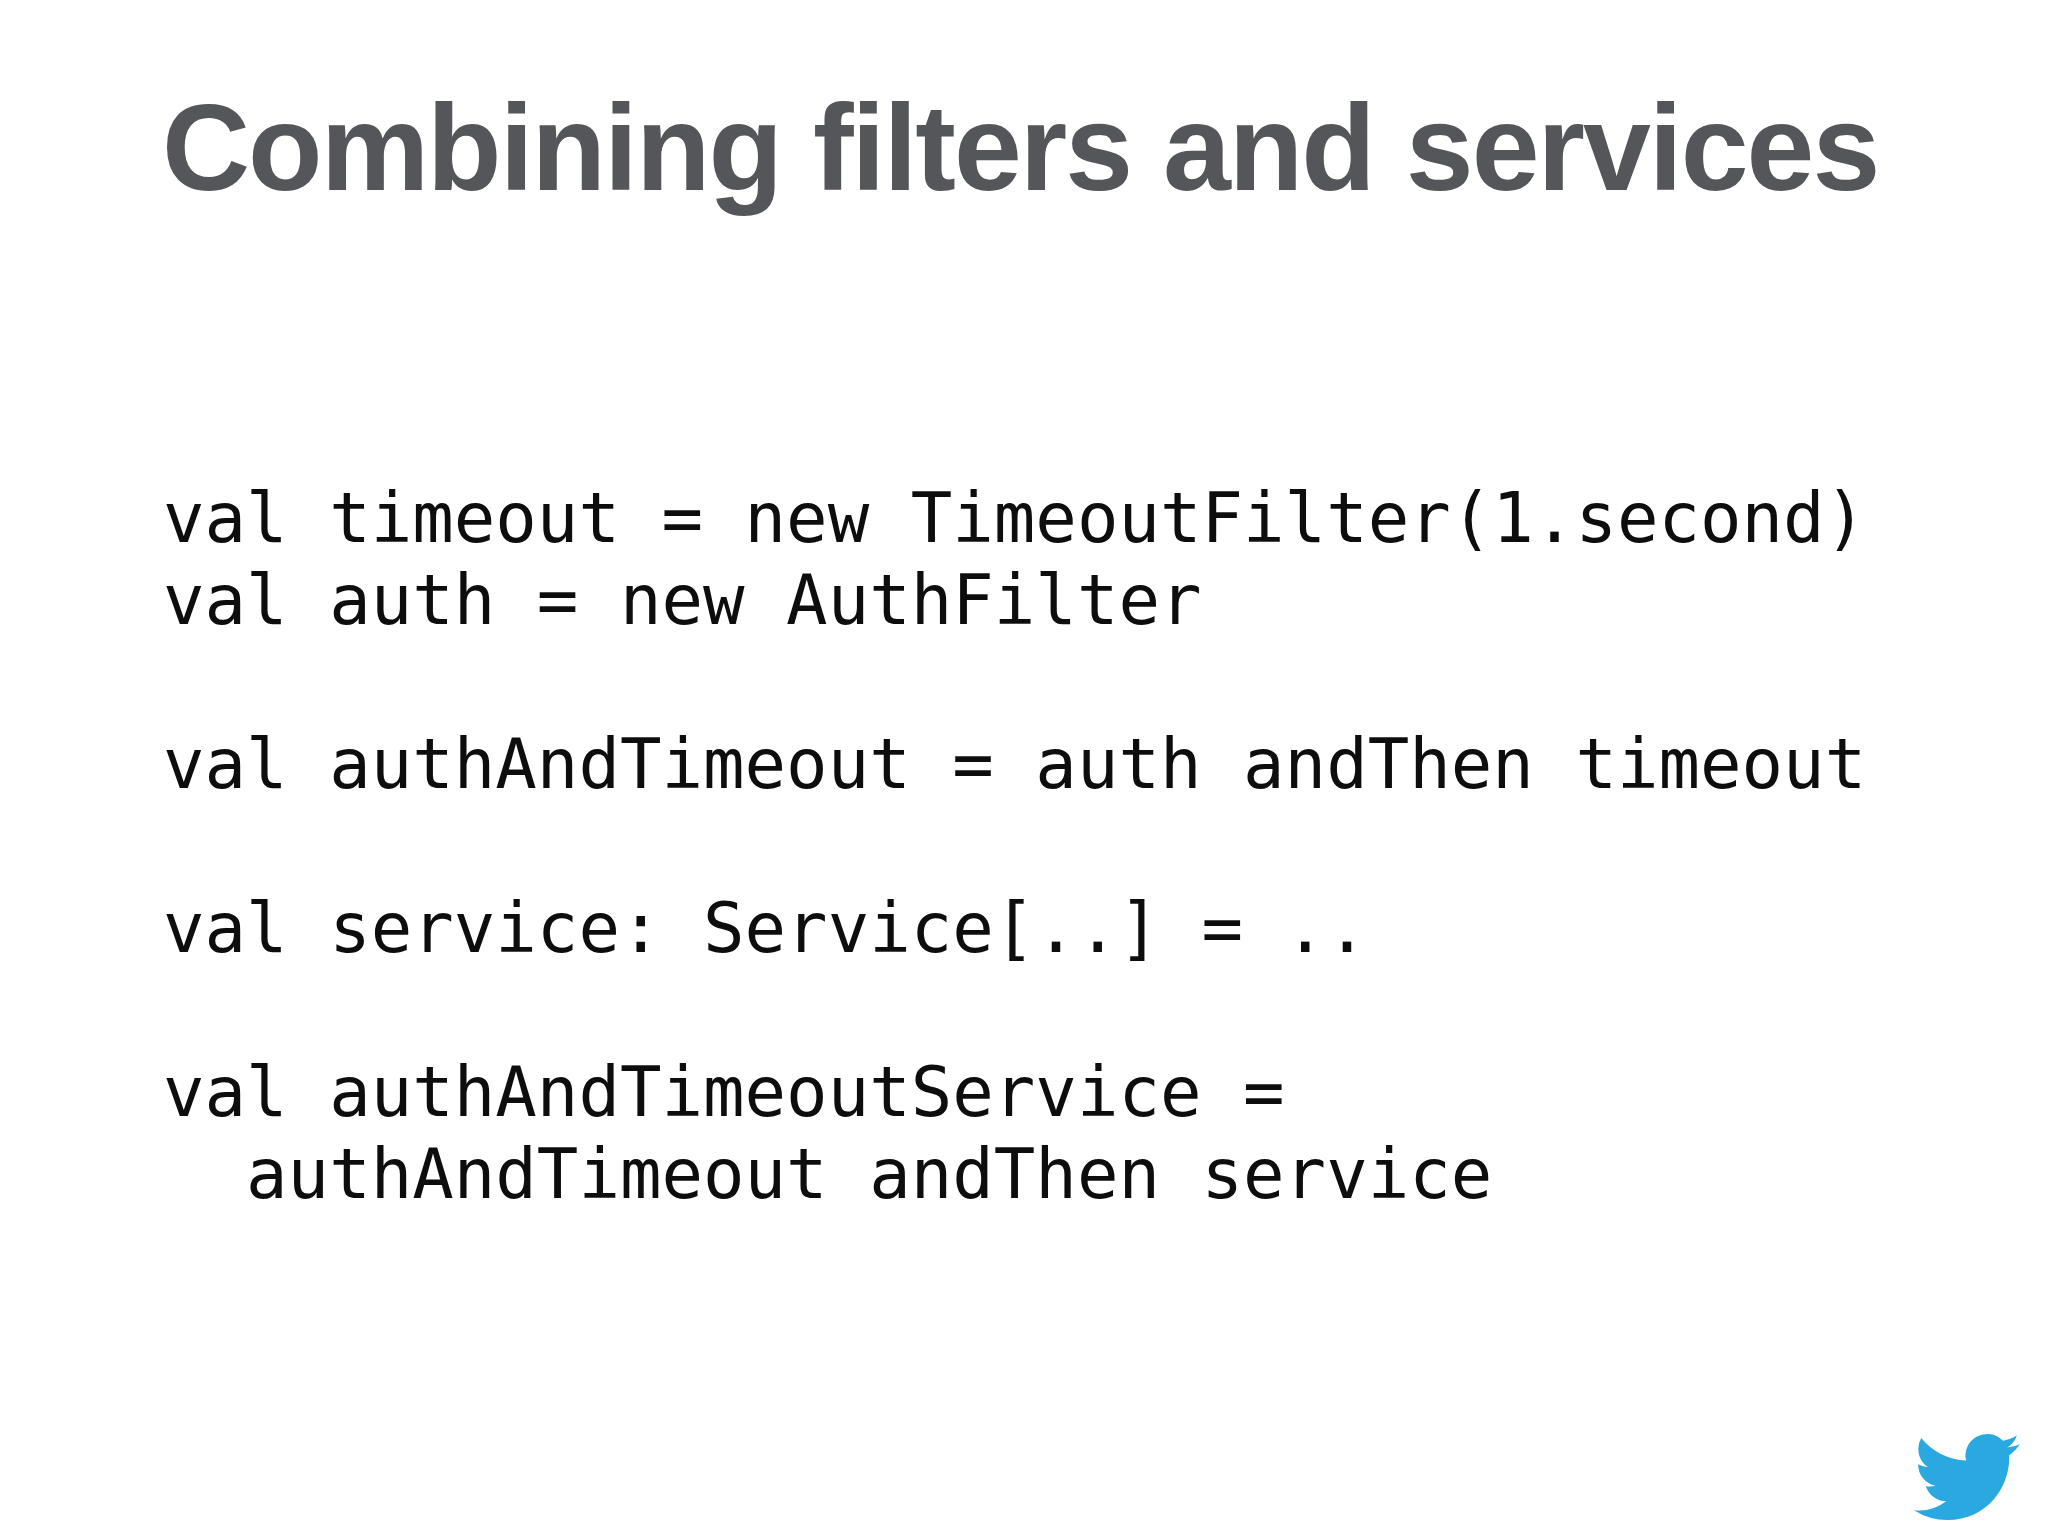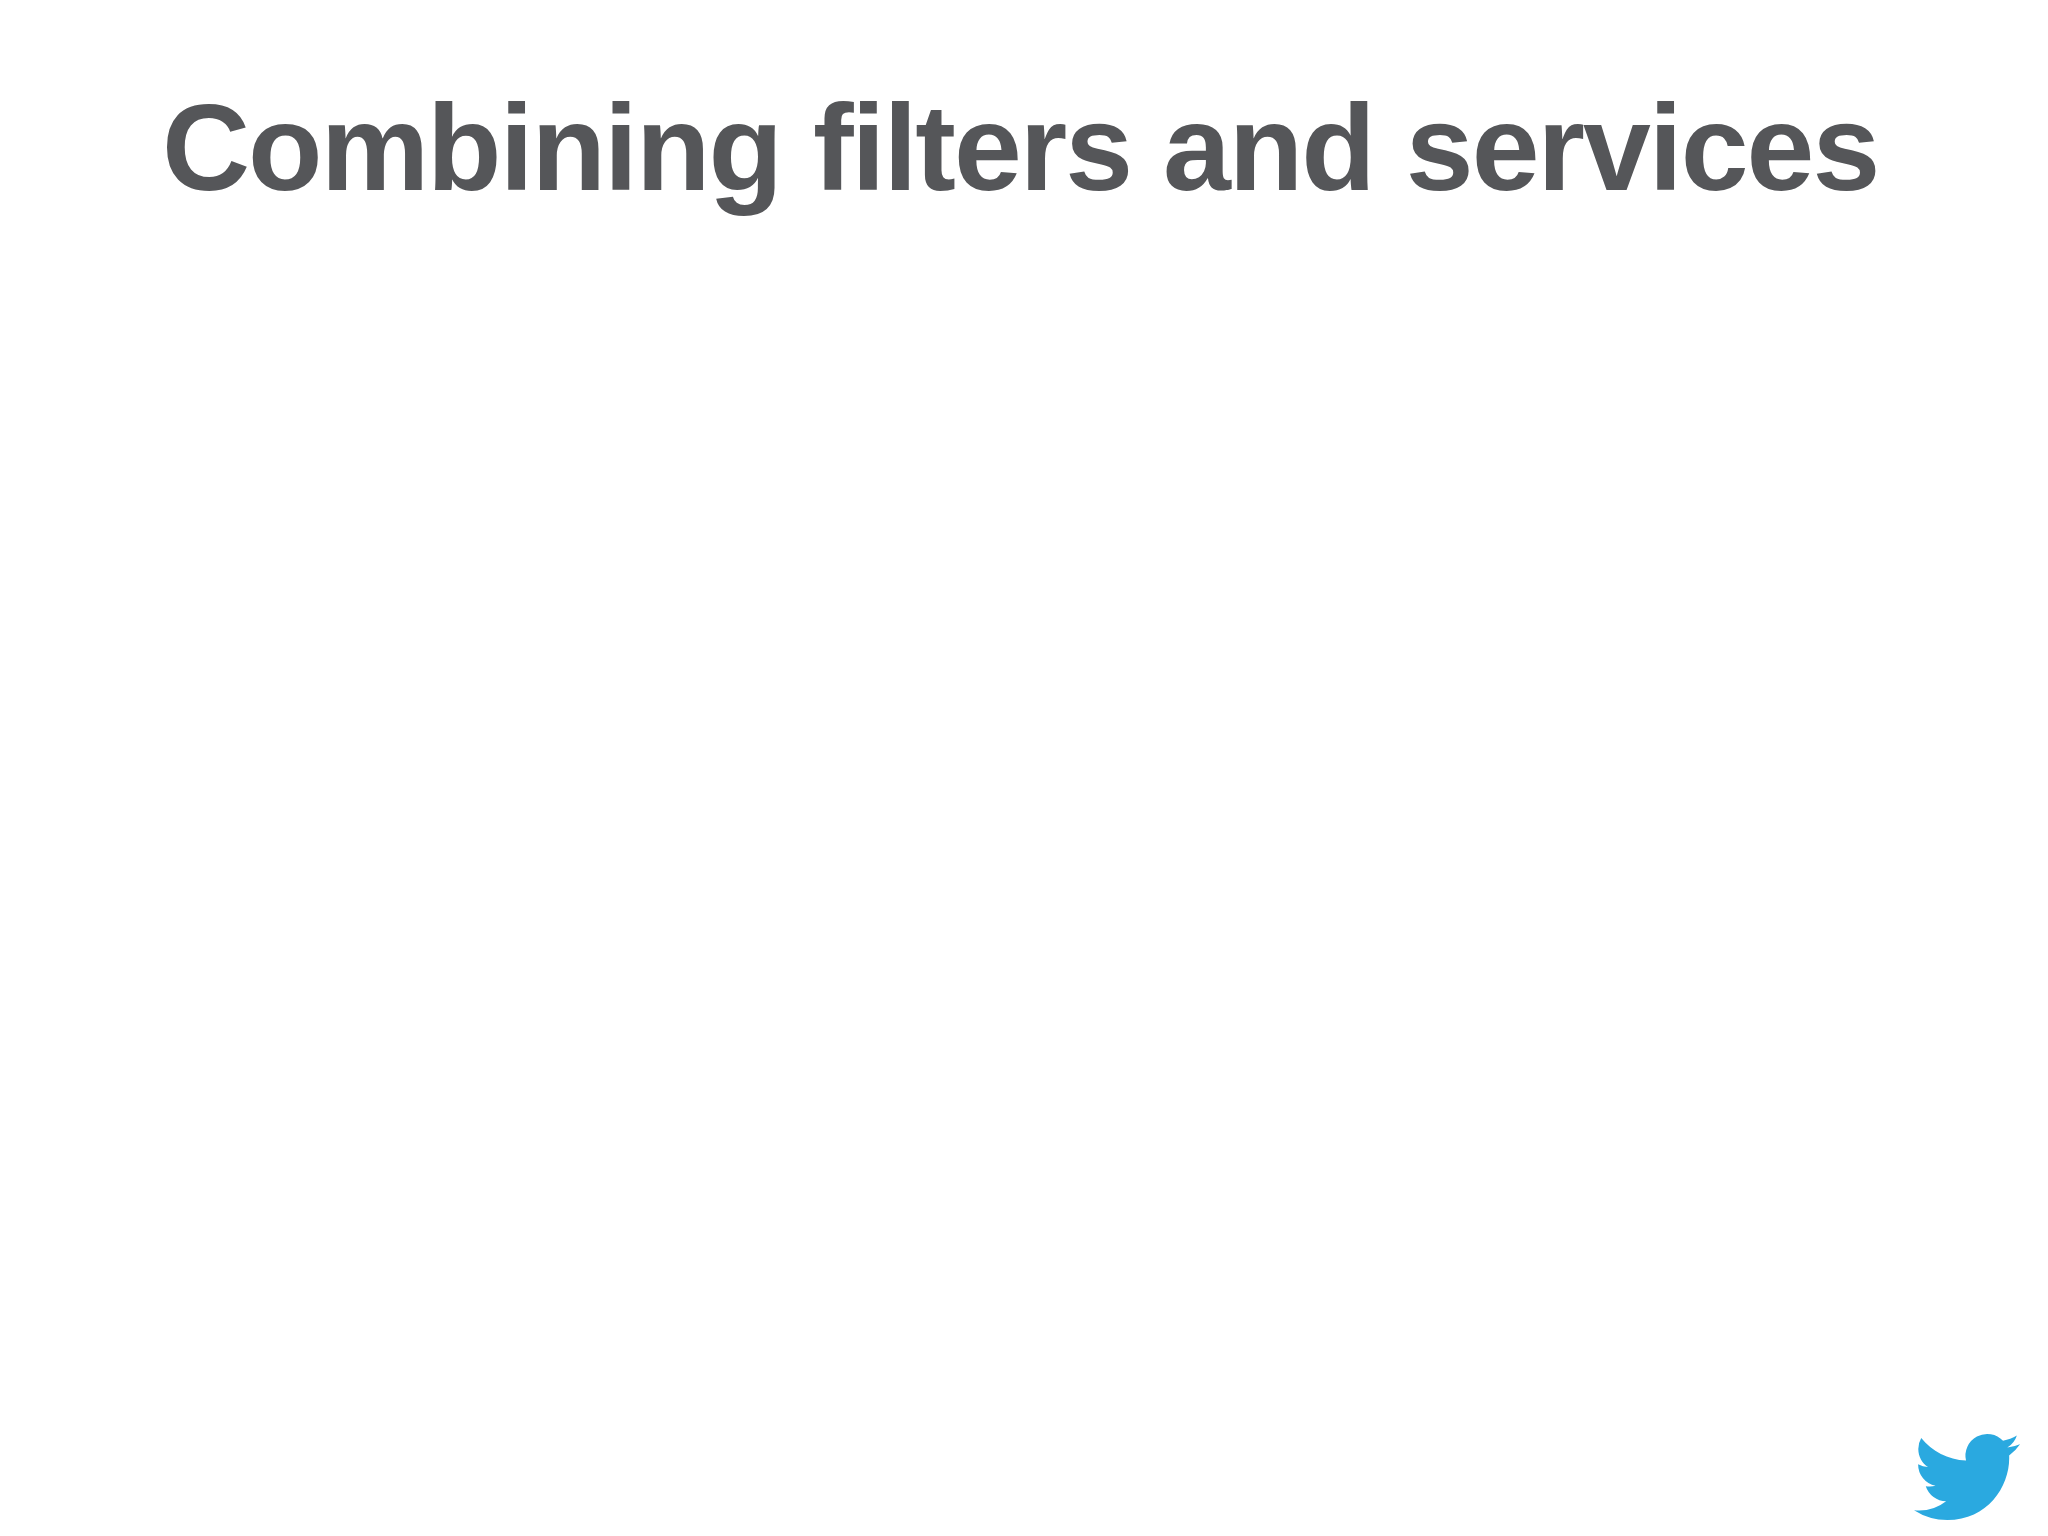--- a/index.html
+++ b/index.html
@@ -57,20 +57,29 @@
     height: auto;
   }
 </style>
 </head>
 <body>
 
 <div class="slide">
 
   <h1 class="slide-title">Combining filters and services</h1>
 
+  <pre class="code-block">val timeout = new TimeoutFilter(1.second)
+val auth = new AuthFilter
+
+val authAndTimeout = auth andThen timeout
+
+val service: Service[..] = ..
+
+val authAndTimeoutService =
+  authAndTimeout andThen service</pre>
 
   <div class="logo">
     <svg viewBox="0 0 24 24" xmlns="http://www.w3.org/2000/svg" aria-hidden="true">
       <path d="M23.953 4.57a10 10 0 0 1-2.825.775 4.958 4.958 0 0 0 2.163-2.723c-.951.555-2.005.959-3.127 1.184a4.92 4.92 0 0 0-8.384 4.482C7.69 8.095 4.067 6.13 1.64 3.162a4.822 4.822 0 0 0-.666 2.475c0 1.71.87 3.213 2.188 4.096a4.904 4.904 0 0 1-2.228-.616v.06a4.923 4.923 0 0 0 3.946 4.827 4.996 4.996 0 0 1-2.212.085 4.936 4.936 0 0 0 4.604 3.417 9.867 9.867 0 0 1-6.102 2.105c-.39 0-.779-.023-1.17-.067a13.995 13.995 0 0 0 7.557 2.209c9.053 0 13.998-7.496 13.998-13.985 0-.21 0-.42-.015-.63A9.935 9.935 0 0 0 24 4.59z" fill="#2aa9e0"></path>
     </svg>
   </div>
 
 </div>
 
 </body></html>

